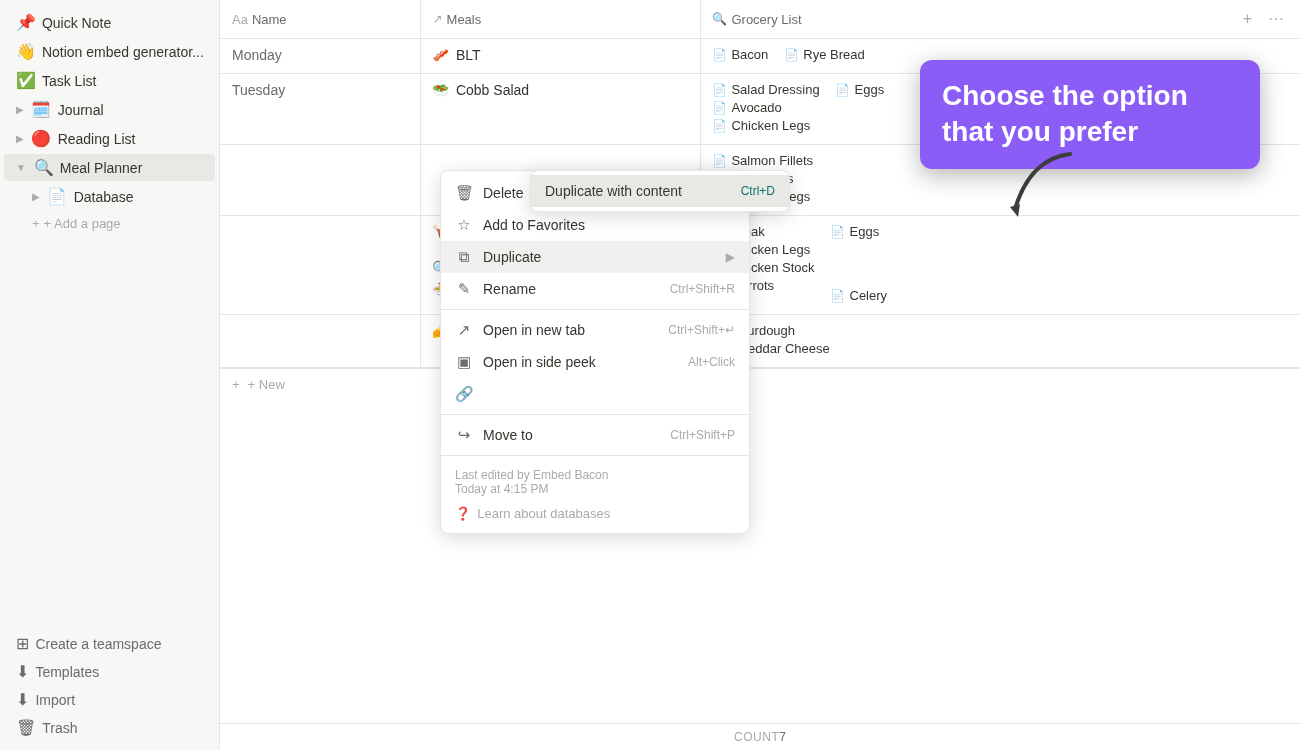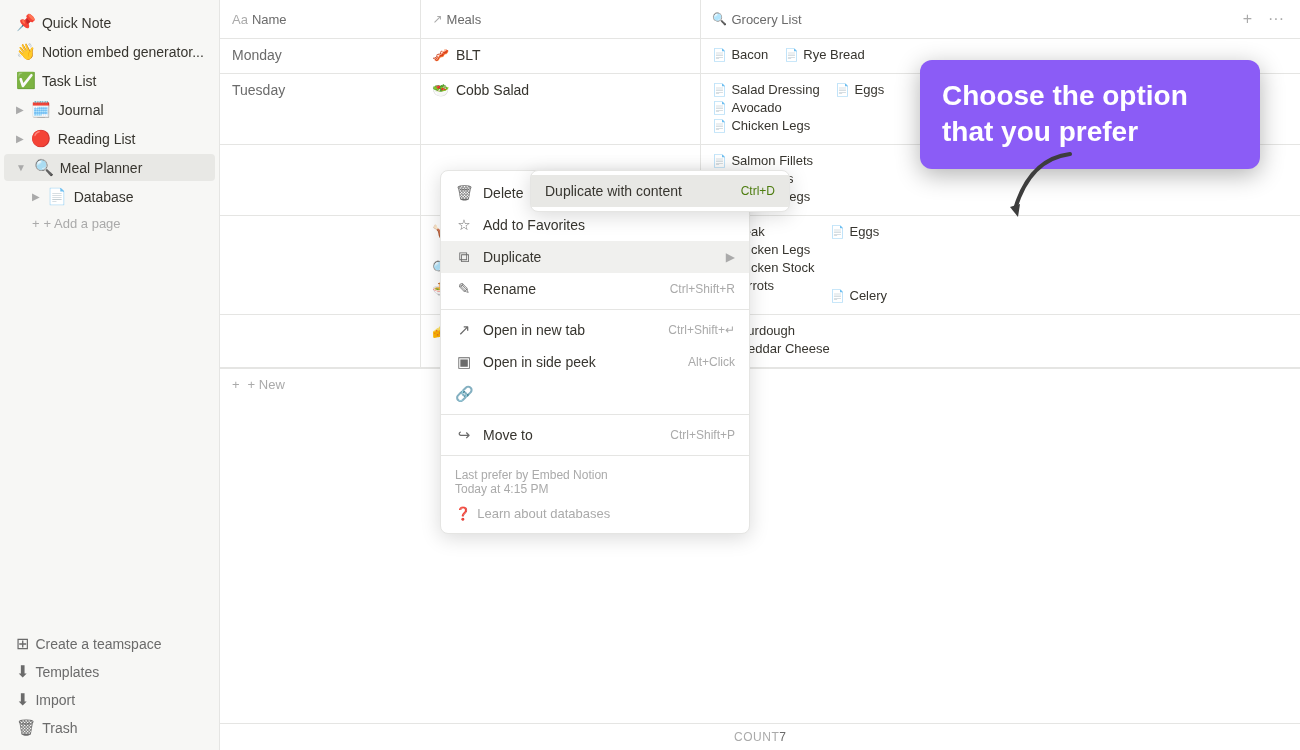--- a/index.html
+++ b/index.html
@@ -250,21 +250,21 @@
       display: flex;
       align-items: center;
       padding: 8px 14px;
       cursor: pointer;
       font-size: 14px;
       color: #37352f;
       gap: 21px;
       justify-content: space-between;
     }
     .sub-item.highlighted { background: #e8e8e5; }
-    .sub-item .sub-shortcut { color: #4d7c0f; font-size: 12px; }
+    .sub-item .sub-shortcut { color: #0f766e; font-size: 12px; }
 
     
     .tooltip-bubble {
       position: absolute;
       right: 40px;
       top: 60px;
       background: #8b5cf6;
       color: #fff;
       border-radius: 12px;
       padding: 18px 22px;
@@ -581,21 +581,21 @@
       <span class="cm-icon">🔗</span>
     </div>
     <div class="cm-divider"></div>
     <div class="cm-item">
       <span class="cm-icon">↪</span>
       <span class="cm-label">Move to</span>
       <span class="cm-shortcut">Ctrl+Shift+P</span>
     </div>
     <div class="cm-divider"></div>
     <div class="cm-footer">
-      <span>Last prefer by Embed Notion</span><br>
+      <span>Last edited by Embed Bacon</span><br>
       <span>Today at 4:15 PM</span>
     </div>
     <div class="cm-learn">
       <span>❓</span>
       <span>Learn about databases</span>
     </div>
   </div>
 
   <div class="sub-menu">
     <div class="sub-item highlighted">

